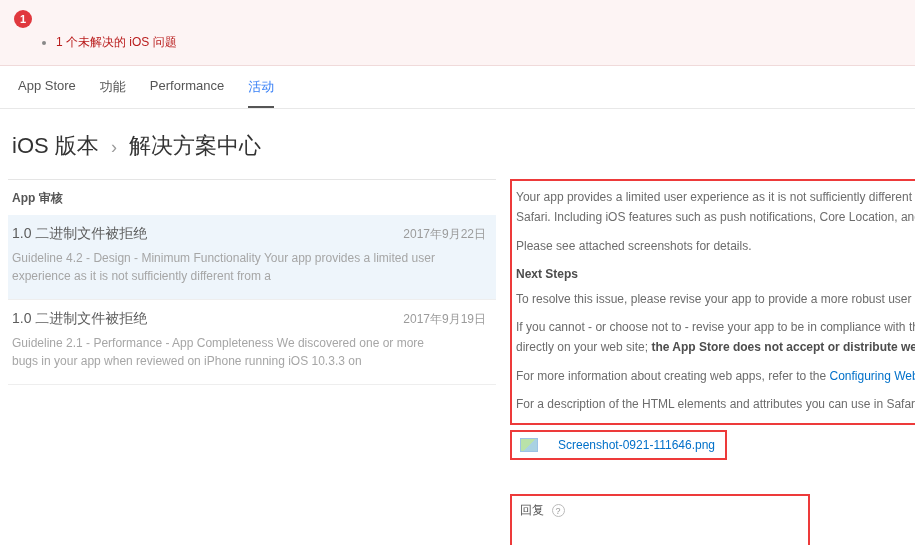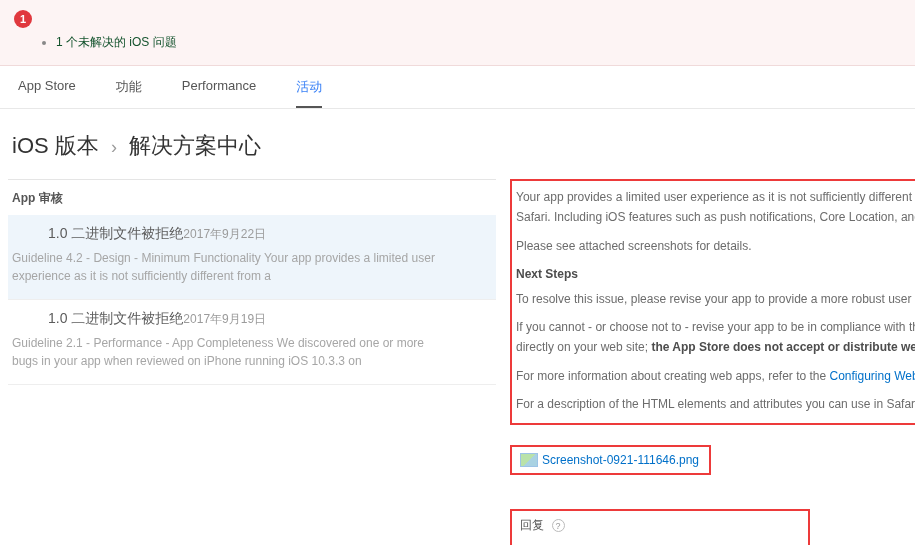--- a/index.html
+++ b/index.html
@@ -19,25 +19,25 @@
   }
   .alert-top { display: flex; align-items: center; gap: 10px; }
   .alert-badge {
     width: 18px; height: 18px; border-radius: 50%;
     background: #e0383e; color: #fff; font-size: 11px;
     display: flex; align-items: center; justify-content: center;
     font-weight: 600;
   }
   .alert-title { color: #4a4a4a; font-size: 13px; }
   .alert-list { margin: 6px 0 0 42px; list-style: disc; color: #888; font-size: 12px; }
-  .alert-list li a { color: #14532d; text-decoration: none; }
+  .alert-list li a { color: #b91c1c; text-decoration: none; }
 
   
   .tabs {
-    display: flex; gap: 40px; padding: 12px 18px 0 18px;
+    display: flex; gap: 24px; padding: 12px 18px 0 18px;
     border-bottom: 1px solid #e8e8e8;
   }
   .tab {
     color: #555; font-size: 13px; padding-bottom: 10px;
     cursor: pointer; border-bottom: 2px solid transparent;
   }
   .tab.active { color: #3b82f6; border-bottom-color: #555; }
 
   
   .breadcrumb {
@@ -57,21 +57,21 @@
     font-size: 12px; color: #555; font-weight: 600;
     padding: 10px 2px 8px 4px;
   }
   .review-item {
     padding: 10px 10px 14px 4px;
     border-bottom: 1px solid #eee;
     cursor: pointer;
   }
   .review-item.selected { background: #eef5fb; }
   .review-head {
-    display: flex; justify-content: flex-start; align-items: baseline; margin-left: 36px;
+    display: flex; justify-content: space-between; align-items: baseline;
   }
   .review-title { color: #5c5c5c; font-size: 14px; }
   .review-date { color: #9b9b9b; font-size: 12px; }
   .review-body {
     color: #a6a6a6; font-size: 12px; line-height: 1.5;
     margin-top: 6px; max-width: 430px;
   }
 
   
   .right-col {
@@ -86,22 +86,22 @@
     overflow: hidden;
     white-space: nowrap;
   }
   .detail-box .line { white-space: nowrap; overflow: hidden; }
   .detail-box .bold-head { color: #4d4d4d; font-weight: 600; }
   .detail-box a { color: #0070c9; text-decoration: none; }
   .detail-box .strong-inline { font-weight: 600; color: #4d4d4d; }
 
   .attachment {
     border: 2px solid #ed3a3a;
-    margin-top: 20px; padding: 6px 10px 6px 8px;
-    display: inline-flex; align-items: center; gap: 4px;
+    margin-top: 5px; padding: 6px 10px 6px 8px;
+    display: inline-flex; align-items: center; gap: 20px;
   }
   .attach-icon {
     width: 18px; height: 14px; border: 1px solid #9cc3e6;
     position: relative; background: linear-gradient(135deg,#b9e2a9 50%,#a9d2e2 50%);
   }
   .attachment a { color: #0070c9; font-size: 12px; text-decoration: none; }
 
   .reply-box {
     border: 2px solid #ed3a3a;
     margin-top: 34px; width: 300px; height: 80px;

